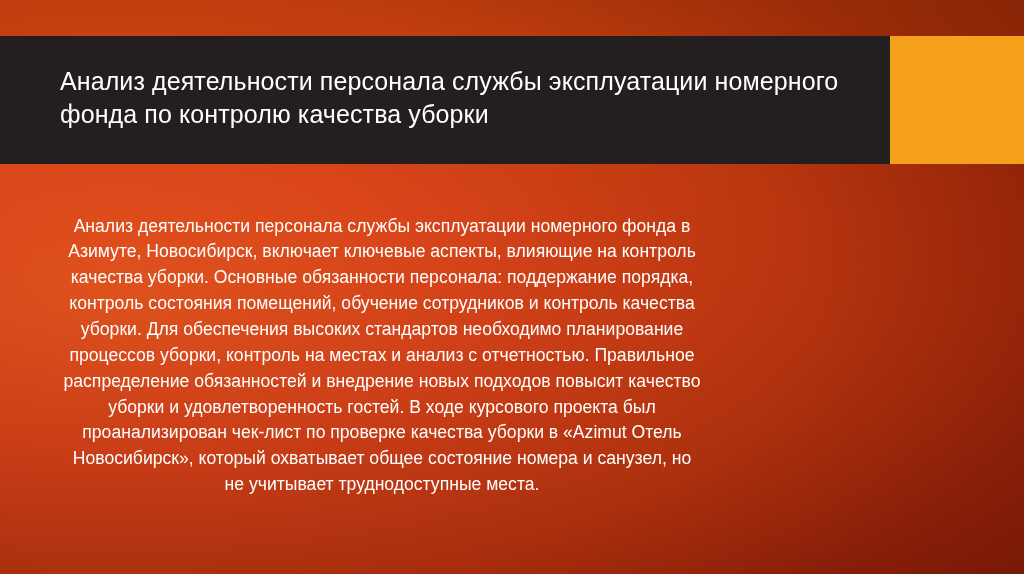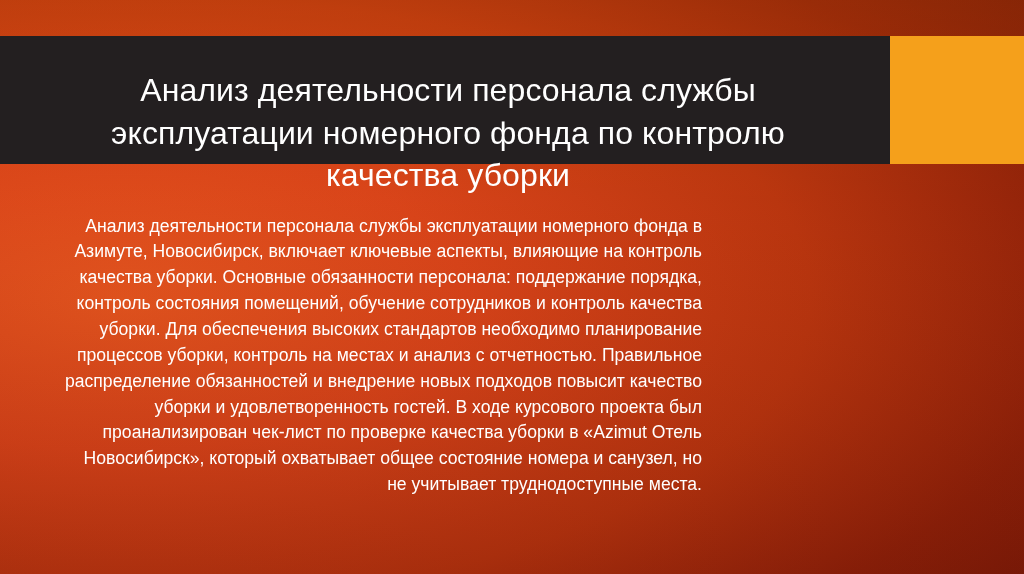--- a/index.html
+++ b/index.html
@@ -44,42 +44,41 @@
     left: 0;
     top: 36px;
     width: 890px;
     height: 128px;
     background: #231f20;
     z-index: 3;
   }
 
   .title-text {
     position: absolute;
-    left: 48px;
+    left: 60px;
     top: 48px;
     width: 800px;
     color: #ffffff;
-    font-size: 32px;
+    font-size: 25px;
     line-height: 1.32;
     font-weight: normal;
     z-index: 4;
     letter-spacing: 0.1px;
-    text-align: center;
   }
 
   .body-text {
     position: absolute;
     left: 62px;
     top: 196px;
     width: 640px;
     color: #ffffff;
     font-size: 17.6px;
     line-height: 1.47;
     z-index: 4;
-    text-align: right;
+    text-align: center;
   }
 </style>
 </head>
 <body>
 
 <div class="slide">
 
   <div class="accent-block"></div>
 
   <div class="title-bar"></div>

